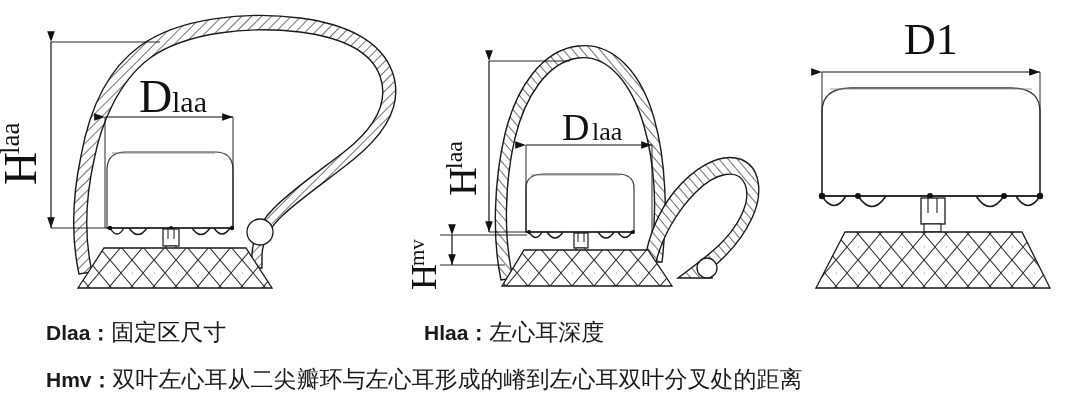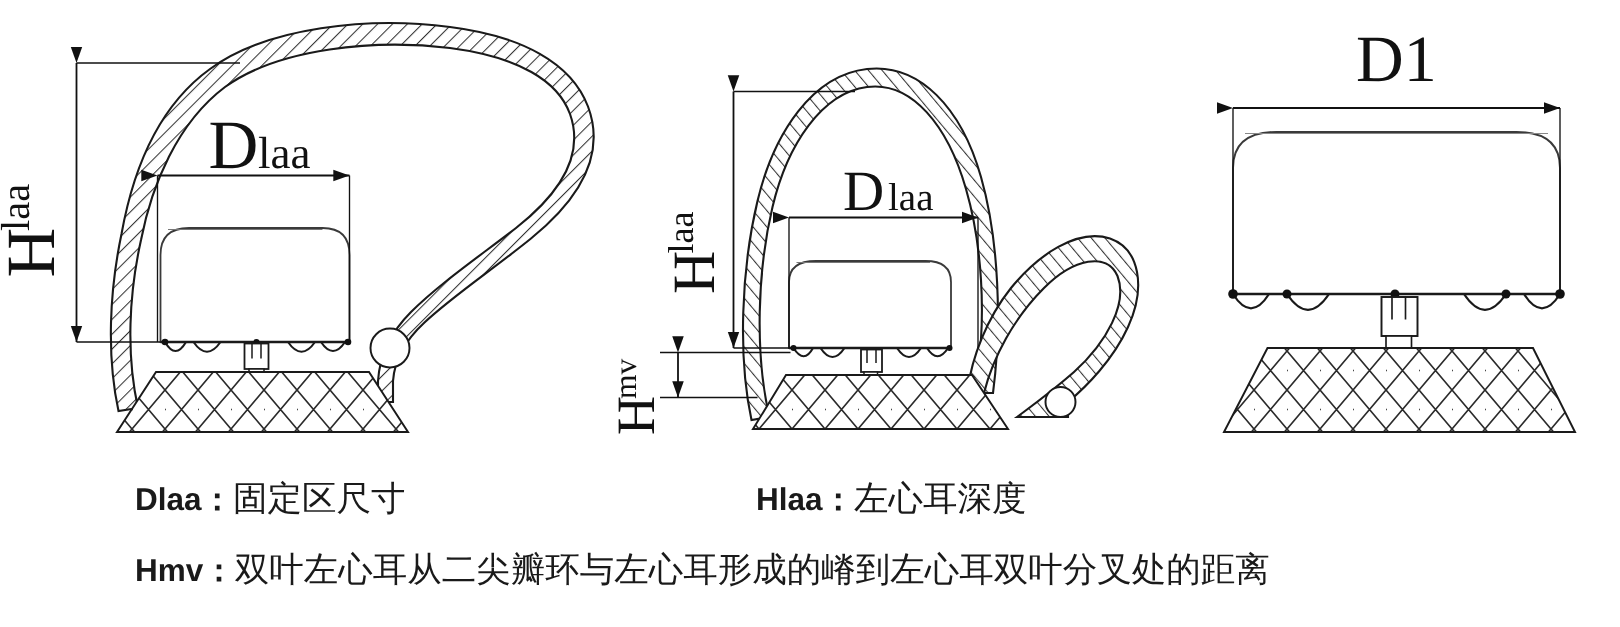--- a/index.html
+++ b/index.html
@@ -37,38 +37,37 @@
     white-space: nowrap;
   }
   .caption-row.row1 { top: 8px; }
   .caption-row.row2 { top: 55px; }
 
   .cap-item {
     position: absolute;
     display: inline-block;
     font-size: 21px;
     line-height: 30px;
-    margin-left: 44px;
   }
   .cap-item .cap-key {
     font-weight: bold;
     font-family: "Liberation Sans", sans-serif;
     letter-spacing: 0px;
   }
   .cap-item .cap-sep {
     font-weight: bold;
     font-family: "Liberation Sans", sans-serif;
   }
   .cap-item .cap-val {
     font-family: "Liberation Serif", "DejaVu Serif", serif;
     font-weight: normal;
     font-size: 23px;
   }
   #cap-dlaa { left: 46px; }
-  #cap-hlaa { left: 460px; }
+  #cap-hlaa { left: 424px; }
   #cap-hmv  { left: 46px; }
 </style>
 </head>
 <body>
 
 <div id="figure-area">
 <svg width="1080" height="310" viewBox="0 0 1080 310" xmlns="http://www.w3.org/2000/svg">
   <defs>
     <pattern id="wallHatch" width="7" height="7" patternTransform="rotate(45)" patternUnits="userSpaceOnUse">
       <rect width="7" height="7" fill="#ffffff"></rect>

